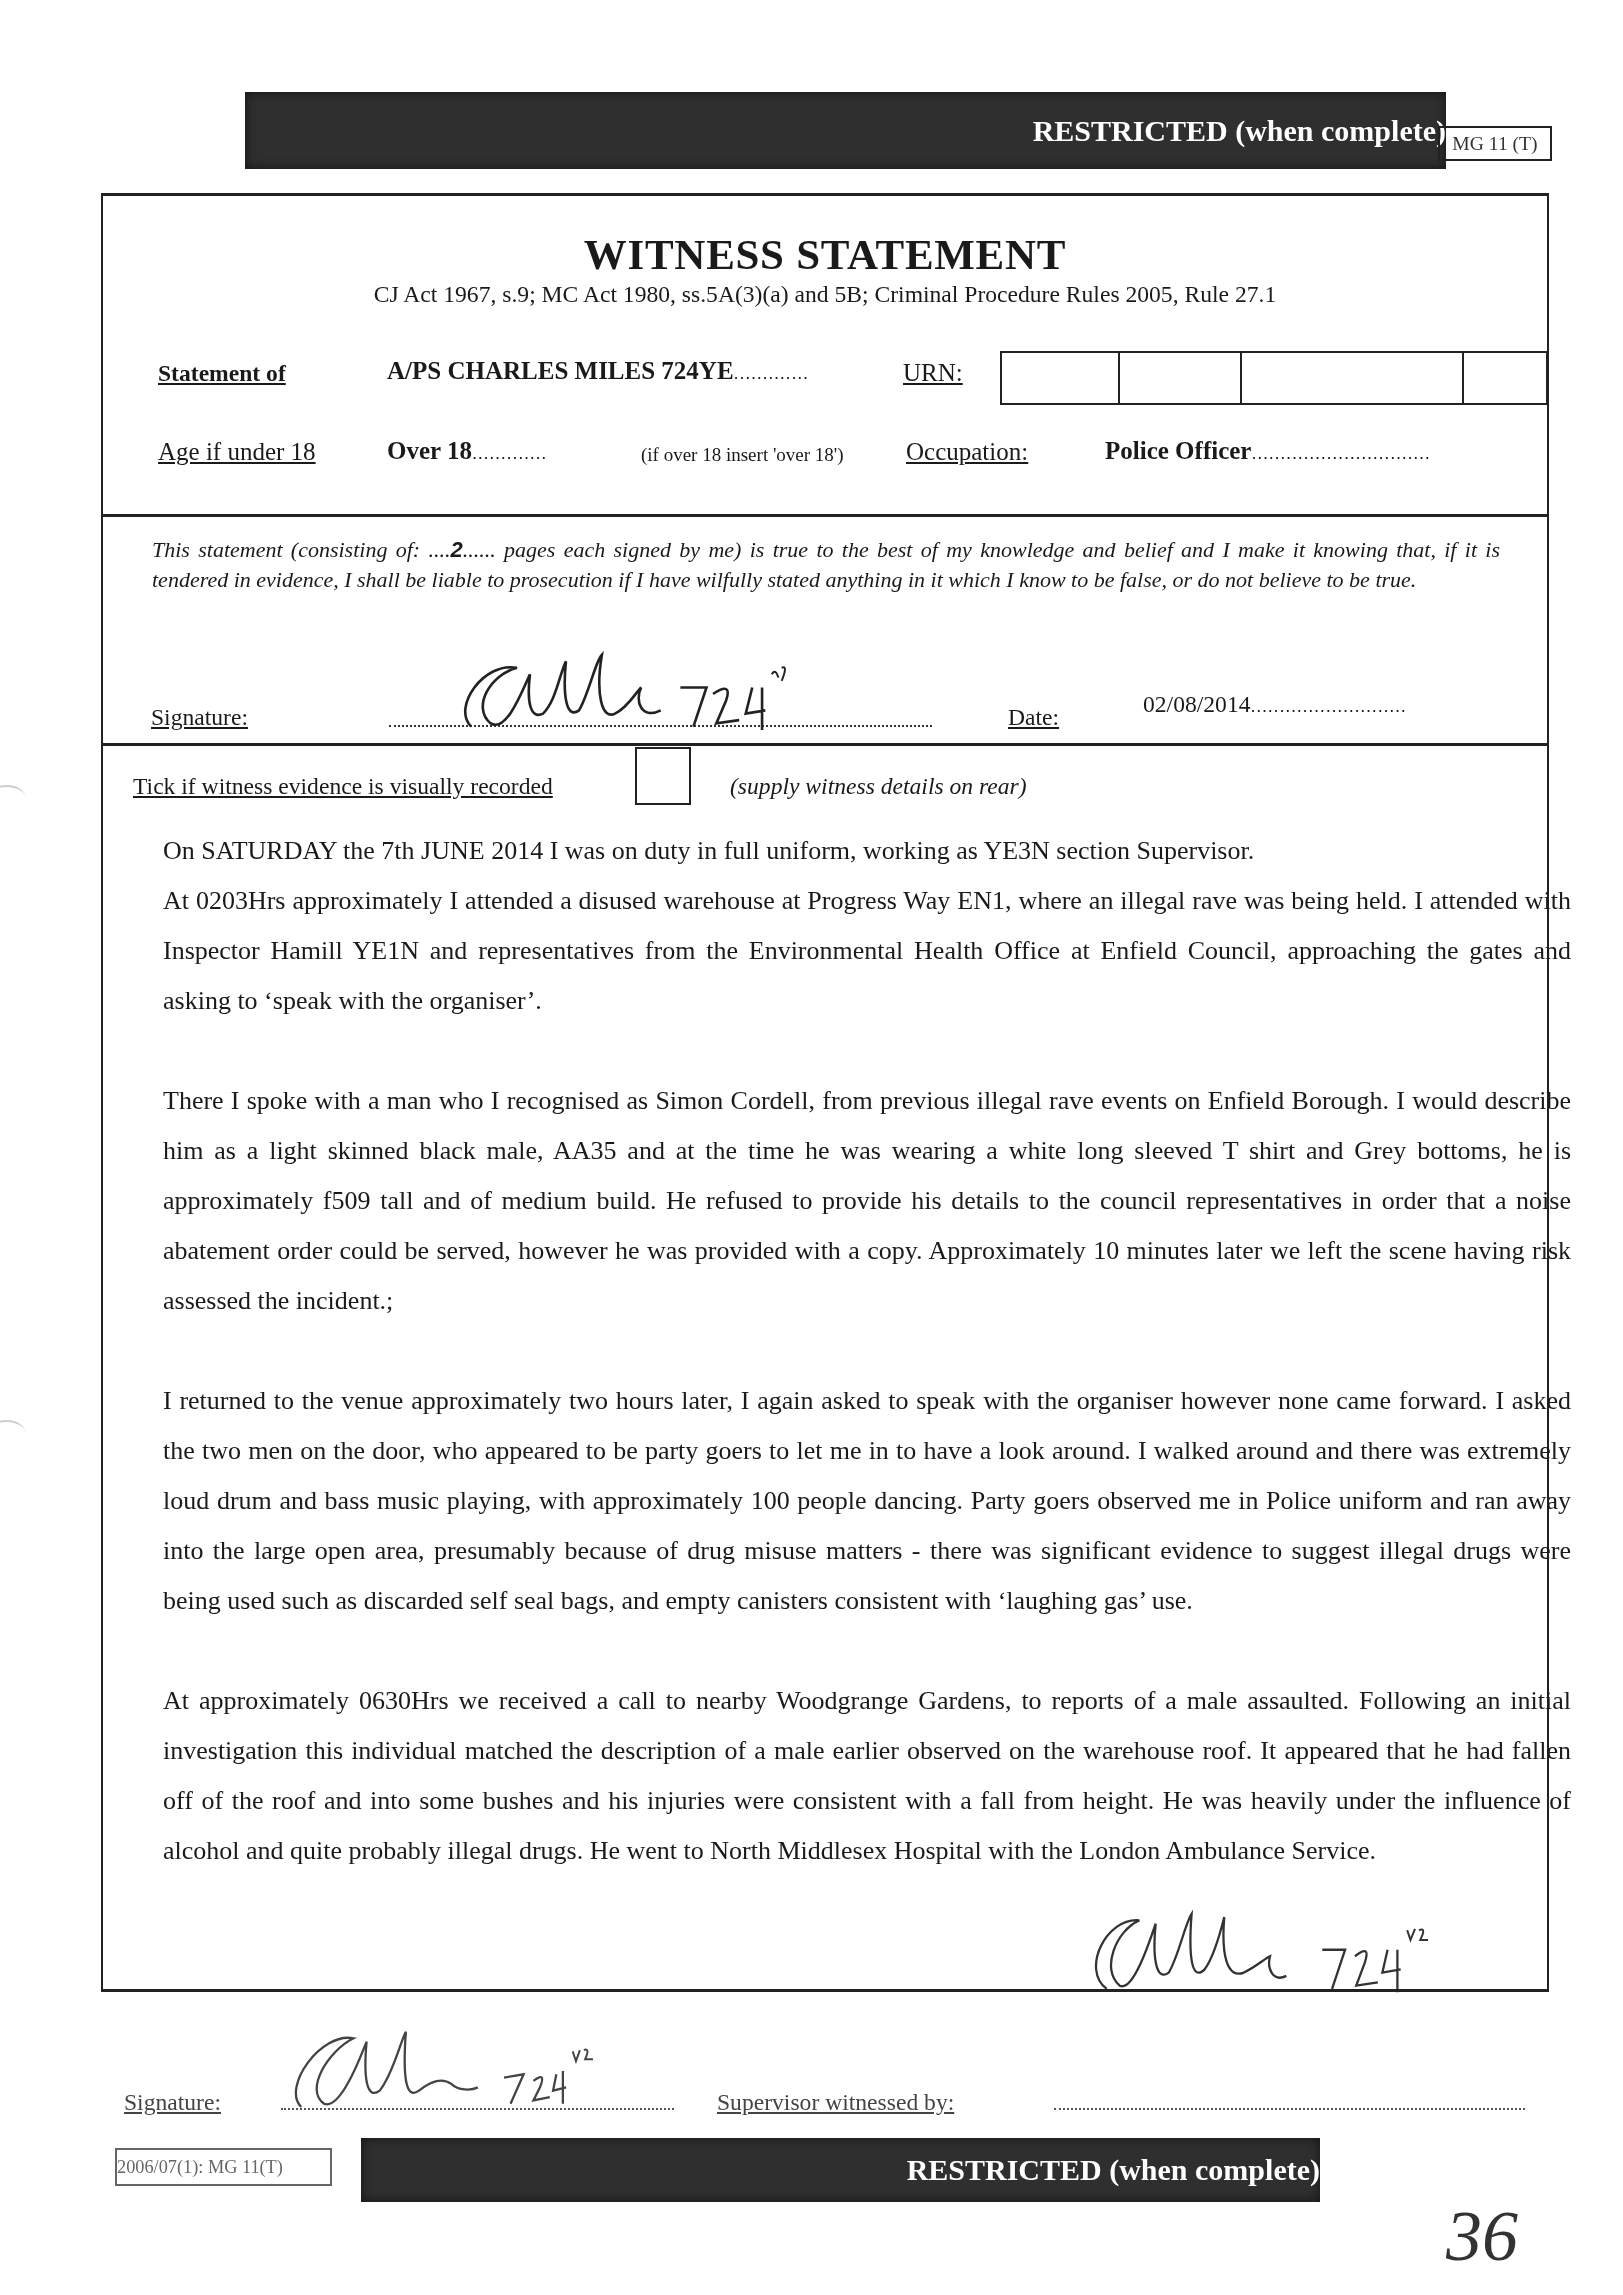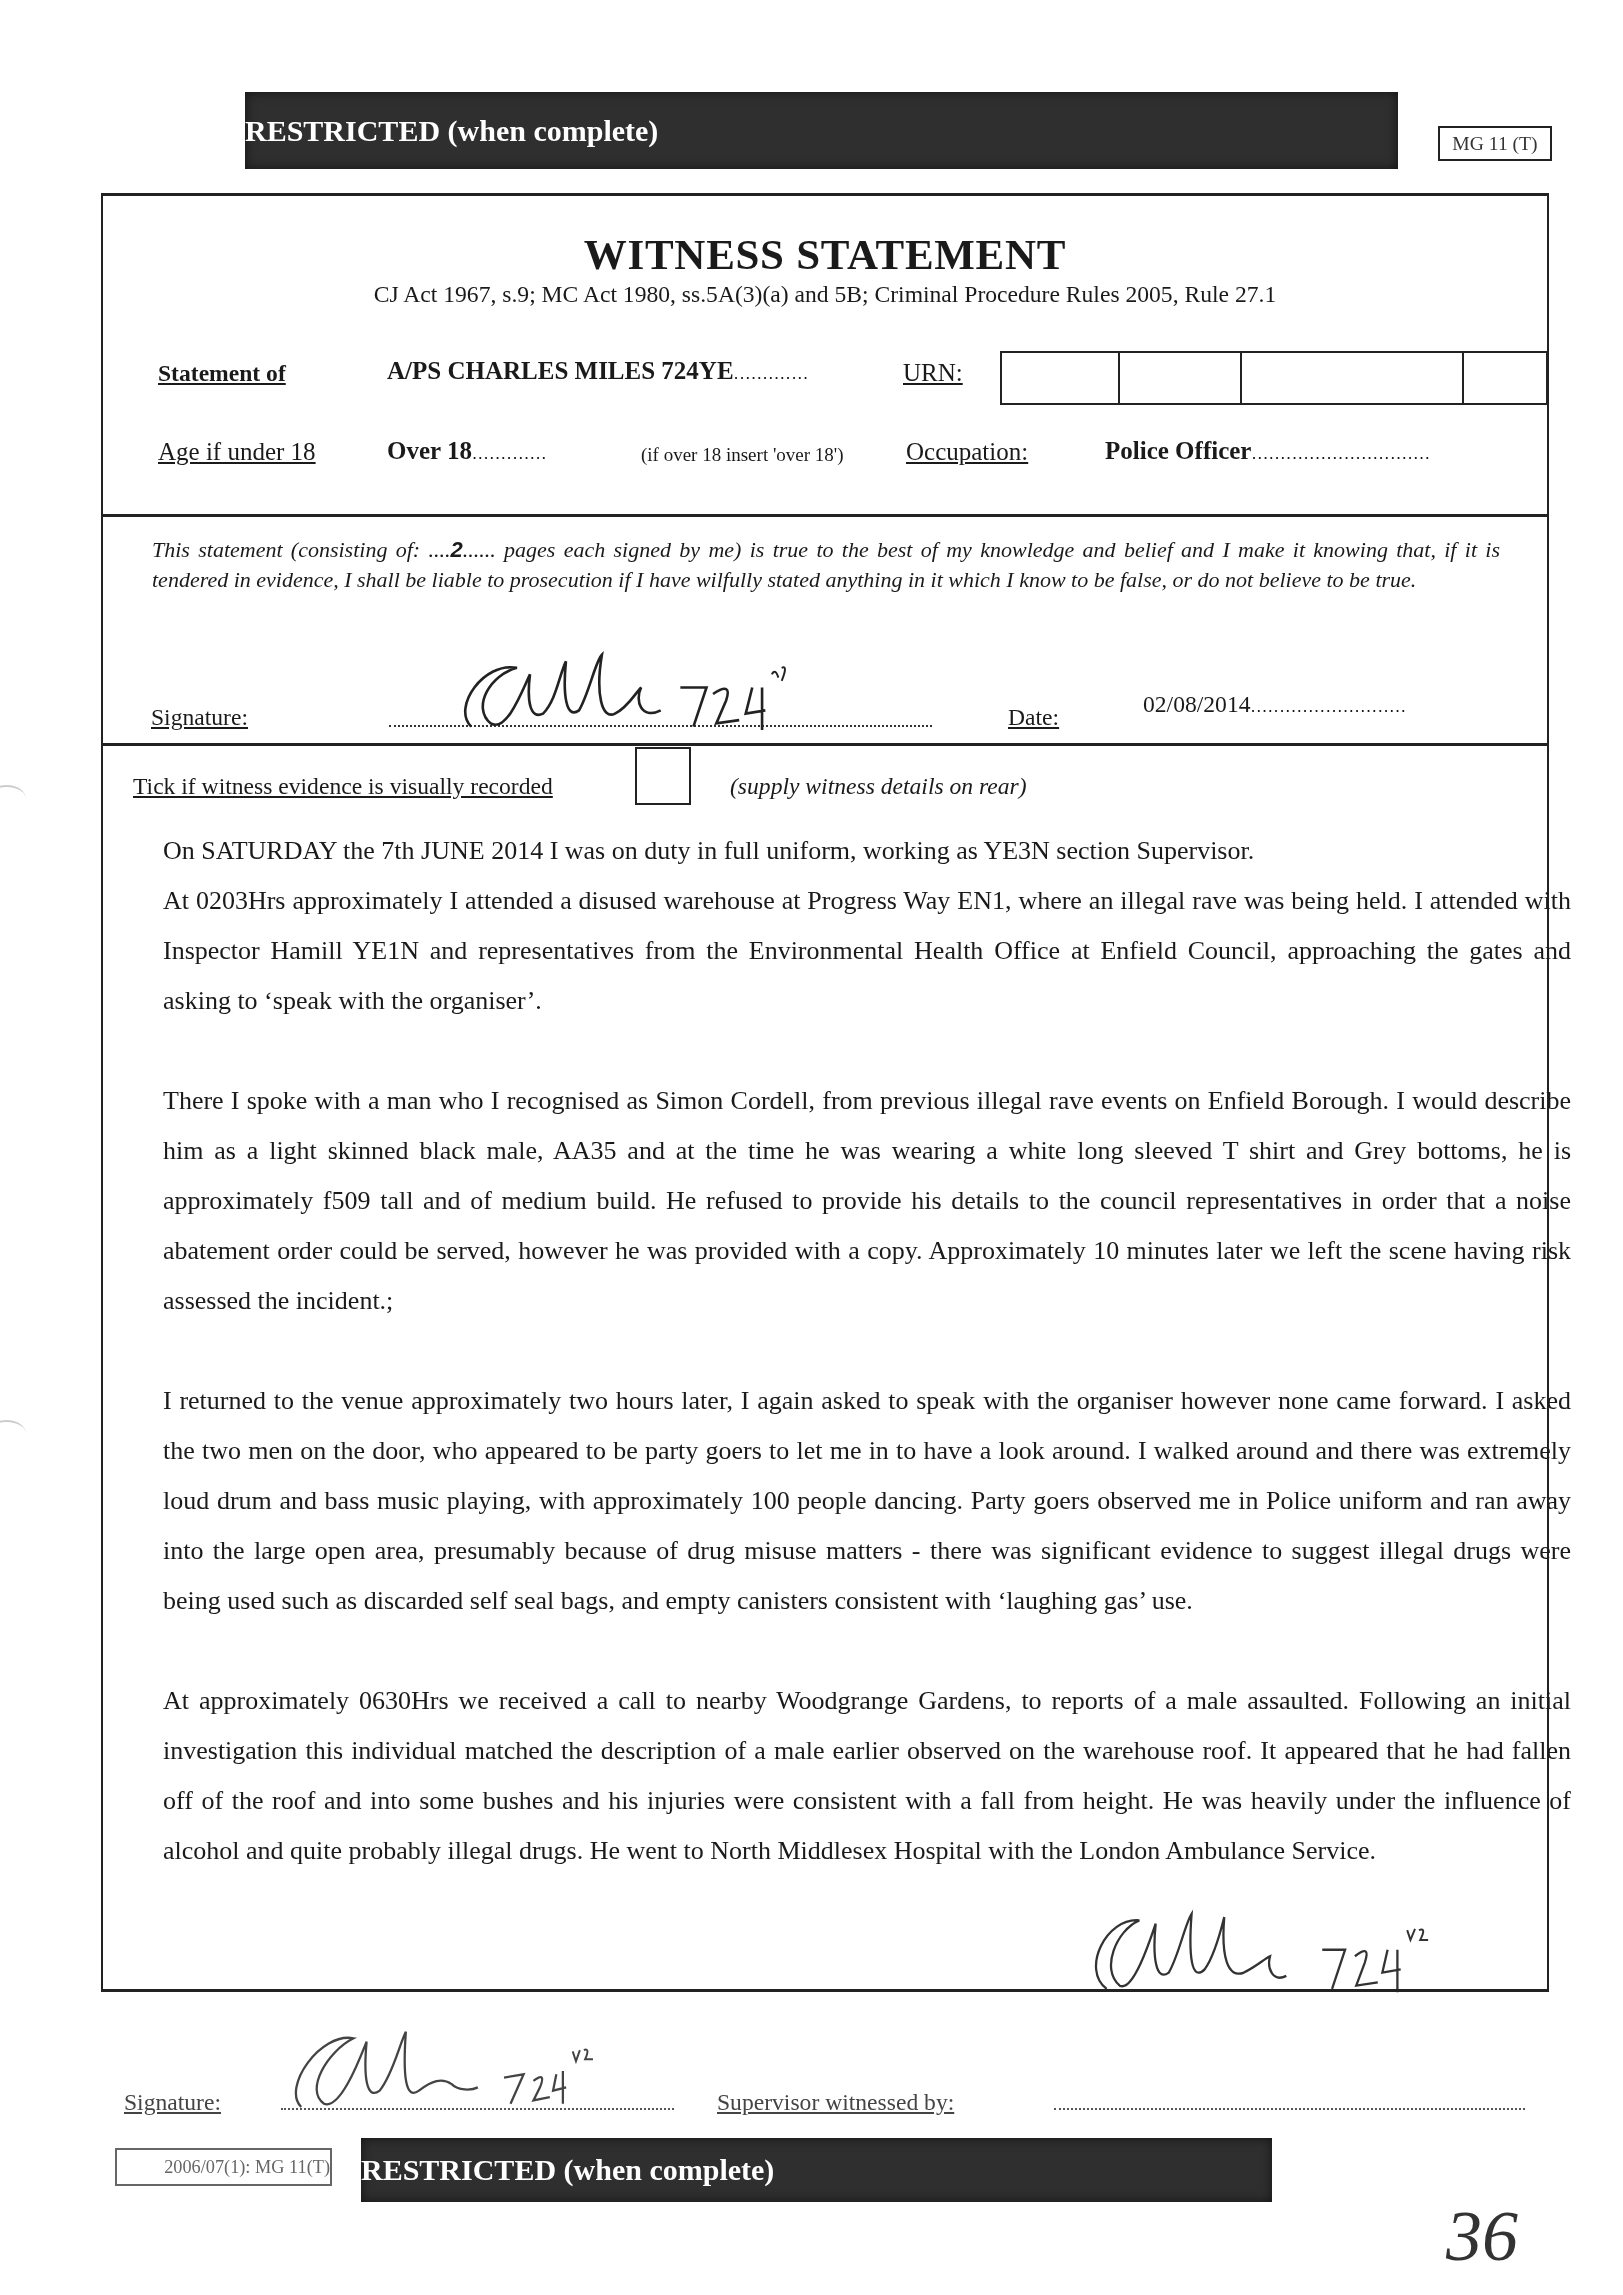--- a/index.html
+++ b/index.html
@@ -1,23 +1,23 @@
 <!DOCTYPE html>
 <html style="font-size:10.5px"><head>
 <meta charset="utf-8">
 <style>
   html, body { margin: 0; padding: 0; background: #ffffff; }
   body { width: 1623px; height: 2295px; position: relative; overflow: hidden; font-family: "Liberation Serif", "DejaVu Serif", serif; color: #1a1a1a; }
   .abs { position: absolute; }
-  .restricted-bar { background: #2f2f2f; color: #fff; font-weight: bold; text-align: left; font-family: "Liberation Serif", serif; box-shadow: inset 0 0 11.8px rgba(0,0,0,.6); }
+  .restricted-bar { background: #2f2f2f; color: #fff; font-weight: bold; text-align: right; font-family: "Liberation Serif", serif; box-shadow: inset 0 0 11.8px rgba(0,0,0,.6); padding-left: 48px; }
   .top-bar { left: 245px; top: 92px; width: 1153px; height: 77px; font-size: 30px; line-height: 77px; }
   .bot-bar { left: 361px; top: 2138px; width: 911px; height: 64px; font-size: 30px; line-height: 64px; }
   .form-code { border: 2px solid #222; font-family: "Liberation Serif", serif; color: #333; }
   .form-code-top { left: 1438px; top: 126px; width: 110px; height: 31px; font-size: 19.6px; line-height: 31px; text-align: center; }
-  .form-code-bot { left: 115px; top: 2148px; width: 213px; height: 34px; font-size: 18.3px; line-height: 34px; text-align: right; color: #666; border-color: #666; }
+  .form-code-bot { left: 115px; top: 2148px; width: 213px; height: 34px; font-size: 18.3px; line-height: 34px; text-align: left; color: #666; border-color: #666; }
   .outer-box { left: 101px; top: 193px; width: 1448px; height: 1799px; border: 2.6px solid #222; border-top: 3.9px solid #222; border-bottom: 3.9px solid #222; box-sizing: border-box; }
   .divider { left: 101px; width: 1448px; height: 0; border-top: 3.3px solid #222; }
   .title { left: 101px; width: 1448px; top: 230px; text-align: center; font-size: 43px; font-weight: bold; letter-spacing: 0.7px; }
   .subtitle { left: 101px; width: 1448px; top: 281px; text-align: center; font-size: 23.6px; }
   .label { font-size: 25px; text-decoration: underline; }
   .value { font-family: Liberation Serif, serif; font-weight: bold; font-size: 25px; }
   .dots { font-family: "Liberation Sans", sans-serif; font-size: 18.3px; letter-spacing: 0.7px; }
   .urn-box { left: 1000px; top: 351px; width: 548px; height: 54px; border: 2.6px solid #222; box-sizing: border-box; display: flex; }
   .urn-cell { border-right: 2px solid #222; height: 100%; box-sizing: border-box; }
   .urn-cell:last-child { border-right: none; }

